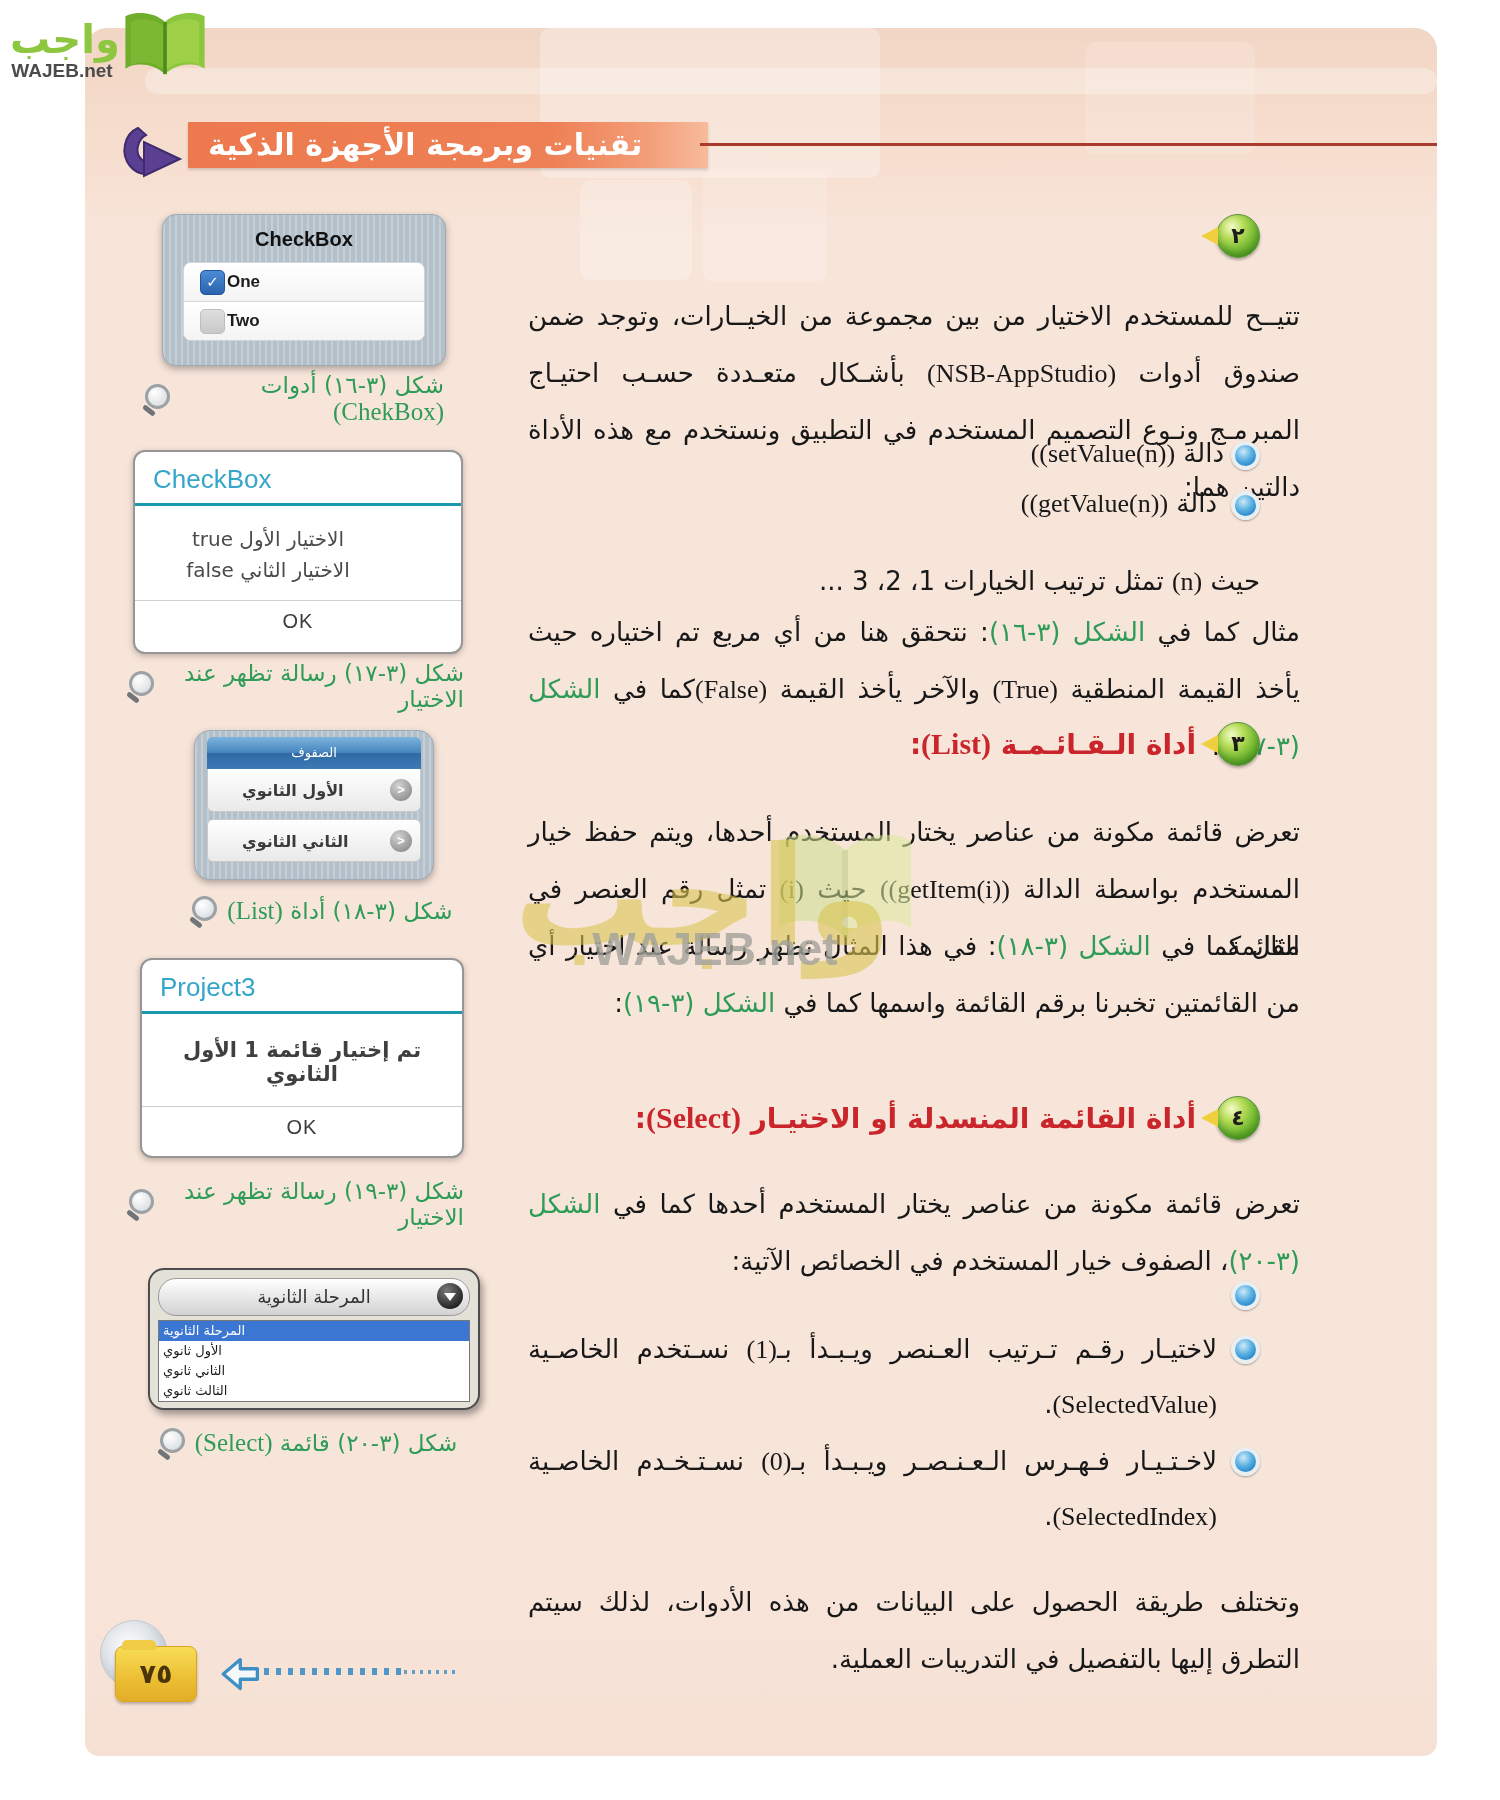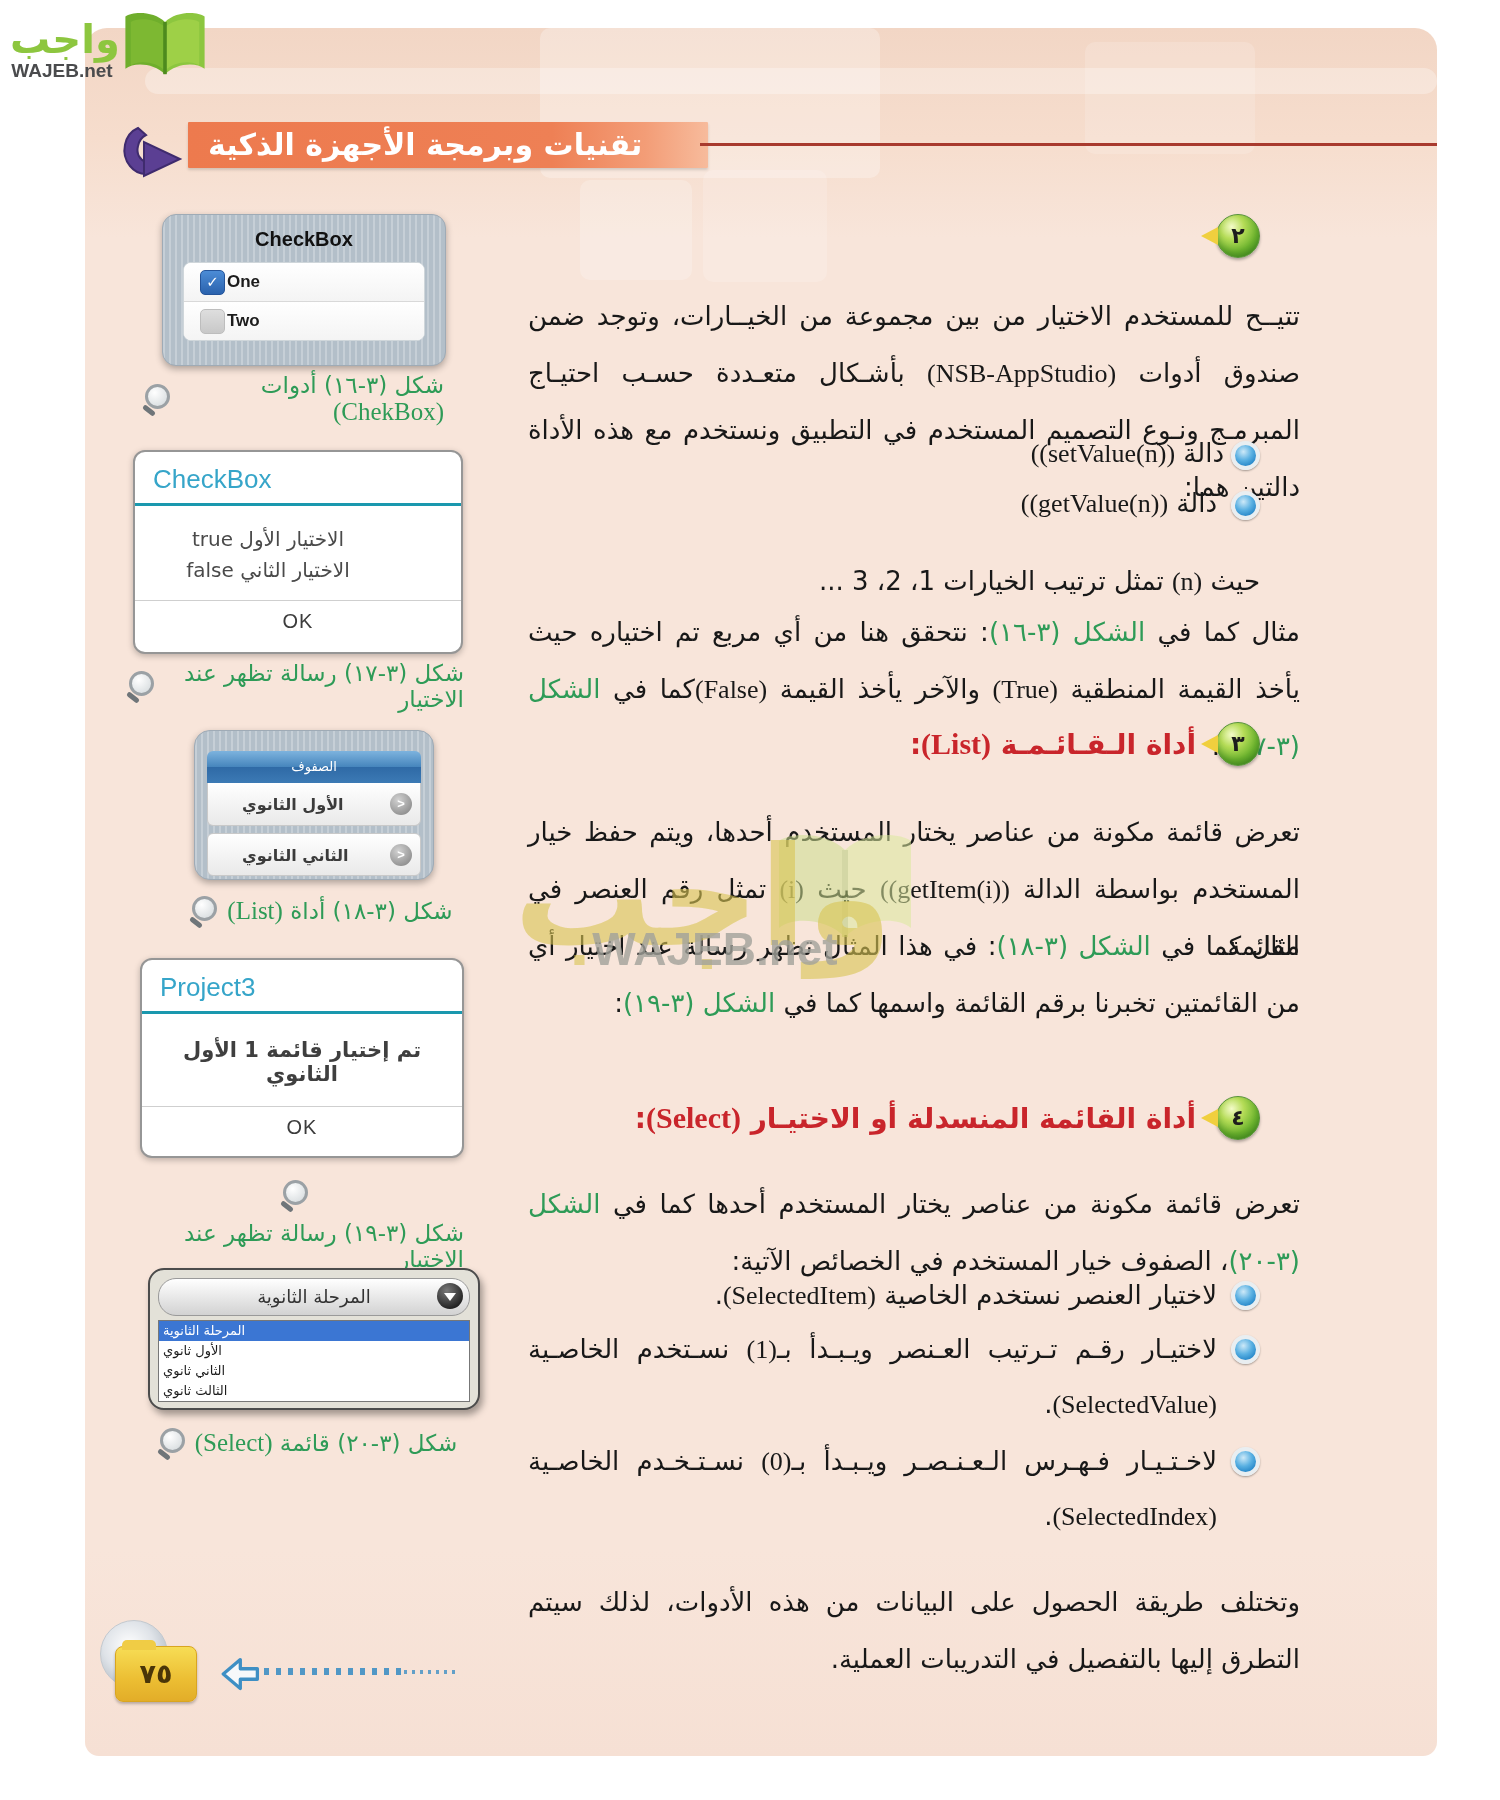--- a/index.html
+++ b/index.html
@@ -93,21 +93,21 @@
      overflow:hidden;}
   .dlg-title{padding:12px 18px 8px 18px;color:#36a5c9;font-family:"Liberation Sans",sans-serif;font-size:26px;text-align:left;}
   .dlg-rule{height:3px;background:#1a98ae;}
   .dlg-ok{border-top:1px solid #cfcfcf;text-align:center;padding:9px 0 11px 0;
      font-family:"Liberation Sans",sans-serif;font-size:20px;color:#3c3c3c;letter-spacing:1px;cursor:pointer;}
   #fig17{left:133px;top:450px;width:326px;height:200px;}
   #fig17-body{direction:rtl;text-align:center;padding:18px 70px 14px 10px;font-size:20px;color:#4a4a4a;line-height:31px;}
   #fig19{left:140px;top:958px;width:320px;height:196px;}
   #fig19-body{direction:rtl;text-align:center;padding:24px 8px 20px 8px;font-size:21px;font-weight:bold;color:#3f3f3f;}
 
-  #fig18{left:194px;top:730px;width:240px;height:150px;border-radius:16px;box-sizing:border-box;padding:20px 12px;}
+  #fig18{left:194px;top:730px;width:240px;height:150px;border-radius:16px;box-sizing:border-box;padding:6px 12px;}
   #fig18-header{height:32px;border-radius:6px 6px 0 0;
      background:linear-gradient(180deg,#7db3de 0%,#4786bd 49%,#2f6aa6 51%,#3c7ab5 100%);
      color:#fff;font-size:13px;line-height:32px;text-align:center;}
   .list-row{position:relative;height:43px;background:linear-gradient(180deg,#ffffff,#e9e9e9);
      border:1px solid #c9c9c9;box-sizing:border-box;}
   #list-row1{border-radius:0 0 6px 6px;border-top:none;}
   #list-row2{border-radius:6px;margin-top:7px;}
   .list-label{position:absolute;left:34px;top:50%;transform:translateY(-50%);
      font-size:16px;font-weight:bold;color:#3b3b3b;}
   .list-chevron{position:absolute;right:8px;top:50%;transform:translateY(-50%);
@@ -129,21 +129,21 @@
   .opt{font-size:13px;height:20px;line-height:20px;padding:0 4px;color:#1c1c1c;cursor:pointer;}
   .opt-sel{background:#3b76d3;color:#fff;}
 
   .fig-caption{display:flex;align-items:center;justify-content:center;gap:8px;
      color:#2e9b57;font-size:23px;direction:ltr;}
   .cap-text{direction:rtl;unicode-bidi:embed;}
   .cap-text .latin{font-size:25px;}
   #cap16{left:140px;top:372px;width:304px;}
   #cap17{left:124px;top:660px;width:340px;}
   #cap18{left:180px;top:894px;width:280px;}
-  #cap19{left:124px;top:1178px;width:340px;flex-direction:column;}
+  #cap19{left:124px;top:1178px;width:340px;}
   #cap20{left:136px;top:1426px;width:340px;}
   .mag{position:relative;width:32px;height:34px;flex:none;}
   .mag-glass{position:absolute;right:2px;top:2px;width:19px;height:19px;border-radius:50%;
      border:3px solid #9ba1a5;background:radial-gradient(circle at 35% 30%,#ffffff,#dfe3e5 70%,#cfd4d6);}
   .mag-handle{position:absolute;left:2px;bottom:3px;width:14px;height:5px;background:#6f7579;
      border-radius:3px;transform:rotate(38deg);}
 
   
   #wm-ar{left:498px;top:822px;width:410px;text-align:center;font-size:138px;line-height:1.1;
      font-weight:bold;color:#d9c553;opacity:.6;}
@@ -223,21 +223,20 @@
 <p class="abs rcol para" id="s3-para"><span>تعرض قائمة مكونة من عناصر يختار المستخدم أحدها، ويتم حفظ خيار المستخدم بواسطة الدالة </span><span class="latin">((getItem(i))</span><span> حيث </span><span class="latin">(i)</span><span> تمثل رقم العنصر في القائمة.</span></p>
 <p class="abs rcol para" id="s3-ex"><span>مثال كما في </span><span class="green">الشكل (٣-١٨)</span><span>: في هذا المثال تظهر رسالة عند اختيار أي من القائمتين تخبرنا برقم القائمة واسمها كما في </span><span class="green">الشكل (٣-١٩)</span><span>:</span></p>
 
 <div class="abs rcol sec-head" id="s4-head">
   <span class="badge">٤</span>
   <span class="sec-title"><span>أداة القائمة المنسدلة أو الاختيـار </span><span class="latin">(Select)</span><span>:</span></span>
 </div>
 <p class="abs rcol para" id="s4-para"><span>تعرض قائمة مكونة من عناصر يختار المستخدم أحدها كما في </span><span class="green">الشكل (٣-٢٠)</span><span>، الصفوف خيار المستخدم في الخصائص الآتية:</span></p>
 <div class="abs rcol bullet-row" id="s4-b1">
   <span class="bdot"></span>
-  <span class="para"><span>لاختيار العنصر نستخدم الخاصية </span><span class="latin">(SelectedItem)</span><span>.</span></span>
 </div>
 <div class="abs rcol bullet-row" id="s4-b2">
   <span class="bdot"></span>
   <span class="para"><span>لاختيـار رقـم تـرتيب العـنصر ويـبـدأ بـ</span><span class="latin">(1)</span><span> نسـتخدم الخاصـية </span><span class="latin">(SelectedValue)</span><span>.</span></span>
 </div>
 <div class="abs rcol bullet-row" id="s4-b3">
   <span class="bdot"></span>
   <span class="para"><span>لاخـتـيـار فـهـرس الـعـنـصـر ويـبـدأ بـ</span><span class="latin">(0)</span><span> نسـتـخـدم الخاصـية </span><span class="latin">(SelectedIndex)</span><span>.</span></span>
 </div>
 <p class="abs rcol para" id="s4-final">وتختلف طريقة الحصول على البيانات من هذه الأدوات، لذلك سيتم التطرق إليها بالتفصيل في التدريبات العملية.</p>

